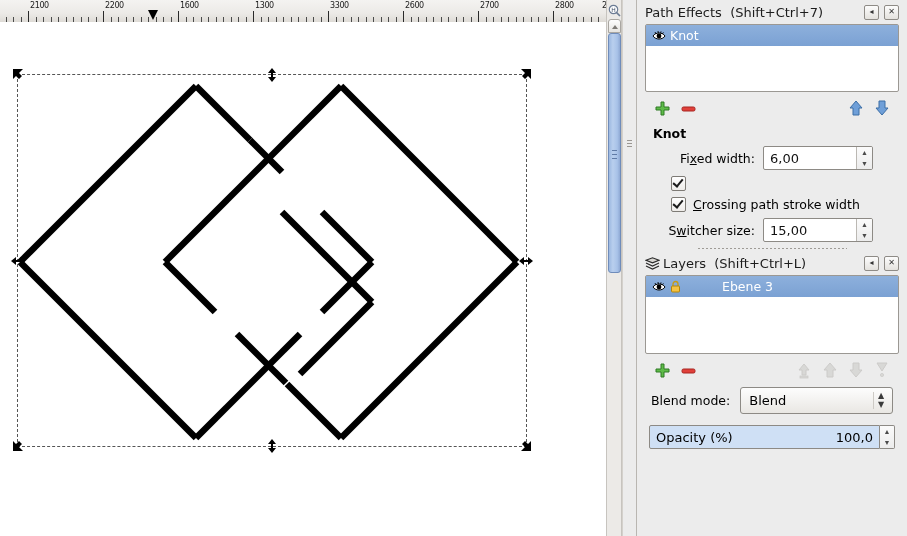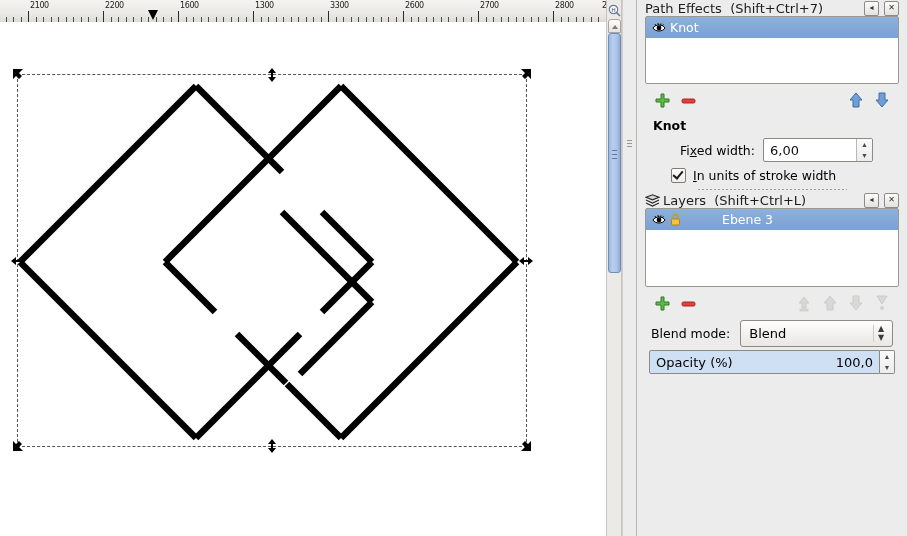--- a/index.html
+++ b/index.html
@@ -155,21 +155,21 @@
     flex: none;
     display: flex;
     flex-direction: column;
     border-left: 1px solid #b9b6b1;
     box-sizing: border-box;
   }
   .panel { padding: 0 6px; }
   .panel-title {
     display: flex;
     align-items: center;
-    height: 16px;
+    height: 24px;
     padding: 0 2px;
     font-size: 13px;
     font-family: "DejaVu Sans", sans-serif;
     color: #1c1c1c;
   }
   .panel-title .ttxt { flex: 1; }
   .titlebtn {
     width: 15px; height: 15px;
     margin-left: 5px;
     border: 1px solid #8e8b86;
@@ -296,21 +296,21 @@
   .combo .carr {
     width: 14px;
     border-left: 1px solid #cdcac5;
     text-align: center;
     font-size: 8px;
     line-height: 1.1;
     color: #3b3b3b;
   }
   .opacity-row {
     display:flex;
-    margin: 0 6px 0 6px;
+    margin: 8px 6px 0 6px;
     height: 24px;
   }
   .opacity-field {
     flex: 1;
     border: 1px solid #8d8a85;
     border-radius: 2px 0 0 2px;
     background: #cfe0f5;
     display:flex; align-items:center;
     padding: 0 6px;
     font-size: 13px;
@@ -597,23 +597,37 @@
           <span class="spinbtns">
             <span>▲</span>
             <span>▼</span>
           </span>
         </span>
         <span style="width:24px"></span>
       </div>
 
       <div class="checkrow">
         <span class="cbox checked"></span>
-        <span><span class="u">I</span>n units of stroke width</span>
-      </div>
-
+      </div>
+      <div class="checkrow">
+        <span class="cbox checked"></span>
+        <span><span class="u">C</span>rossing path stroke width</span>
+      </div>
+
+      <div class="formrow">
+        <span class="flabel">S<span class="u">w</span>itcher size:</span>
+        <span class="spin">
+          <input type="text" value="15,00" style="">
+          <span class="spinbtns">
+            <span>▲</span>
+            <span>▼</span>
+          </span>
+        </span>
+        <span style="width:24px"></span>
+      </div>
     </div>
 
     <div class="panel-sep">
         <i></i>
       </div>
 
     <div class="panel">
       <div class="panel-title">
         <span class="icoslot">
           <svg width="15" height="13" viewBox="0 0 15 13">

